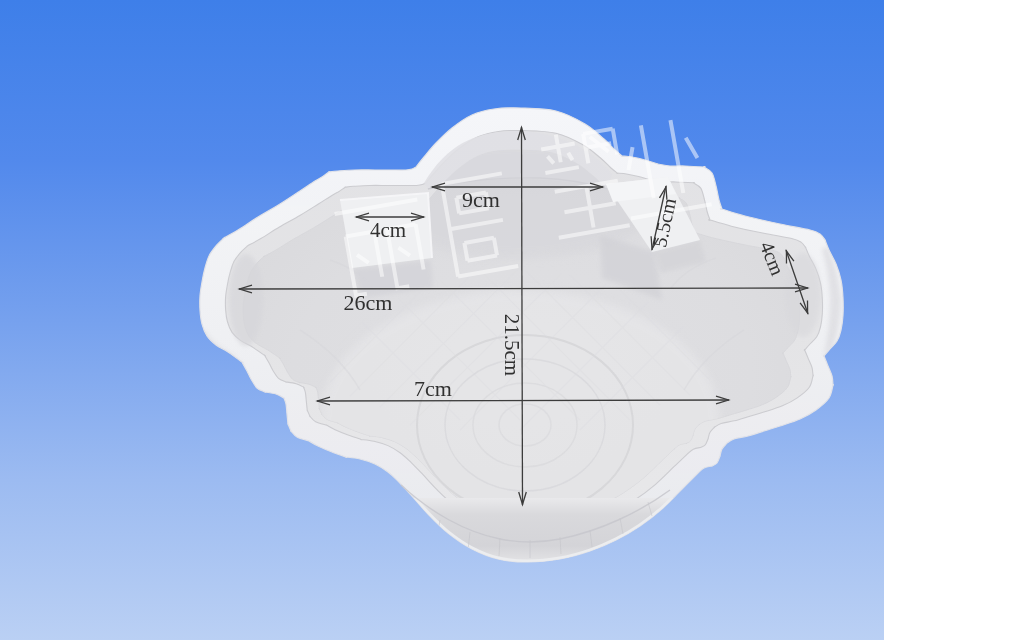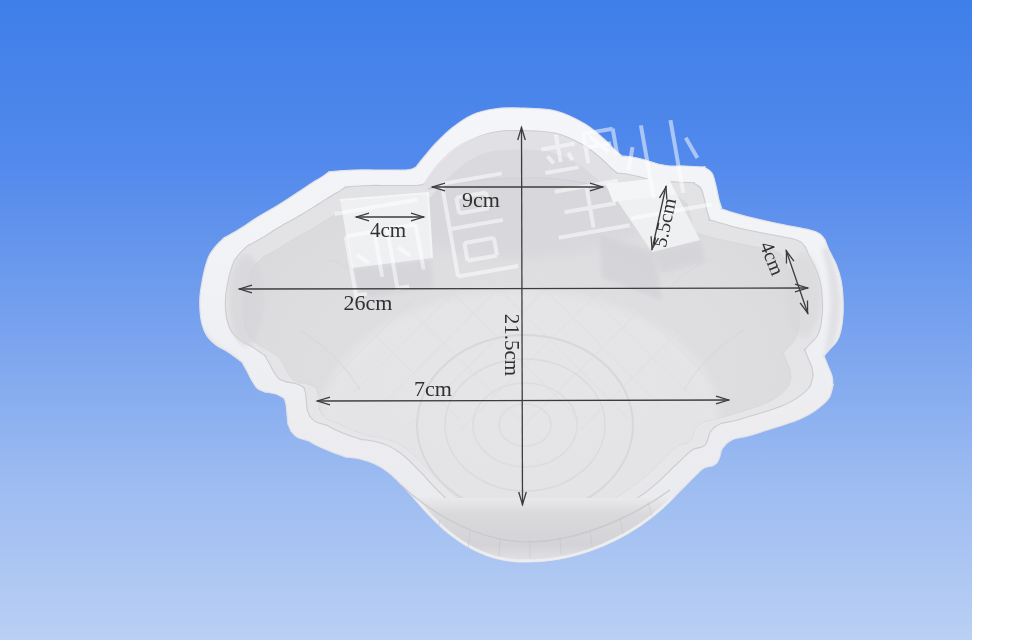--- a/index.html
+++ b/index.html
@@ -1,16 +1,16 @@
 <!DOCTYPE html>
 <html><head>
 <meta charset="utf-8">
 <style>
 html,body{margin:0;padding:0;background:#fff;}
-#stage{width:972px;height:640px;overflow:hidden;}
+#stage{width:884px;height:640px;overflow:hidden;}
 text{font-family:"Liberation Serif",serif;fill:#303030;}
 </style>
 </head>
 <body>
 <div id="stage">
 <svg width="1024" height="640" viewBox="0 0 1024 640">
 <defs>
   <linearGradient id="sky" x1="0" y1="0" x2="0" y2="1">
     <stop offset="0" stop-color="#3e7fe9"></stop>
     <stop offset="0.25" stop-color="#5289ec"></stop>

